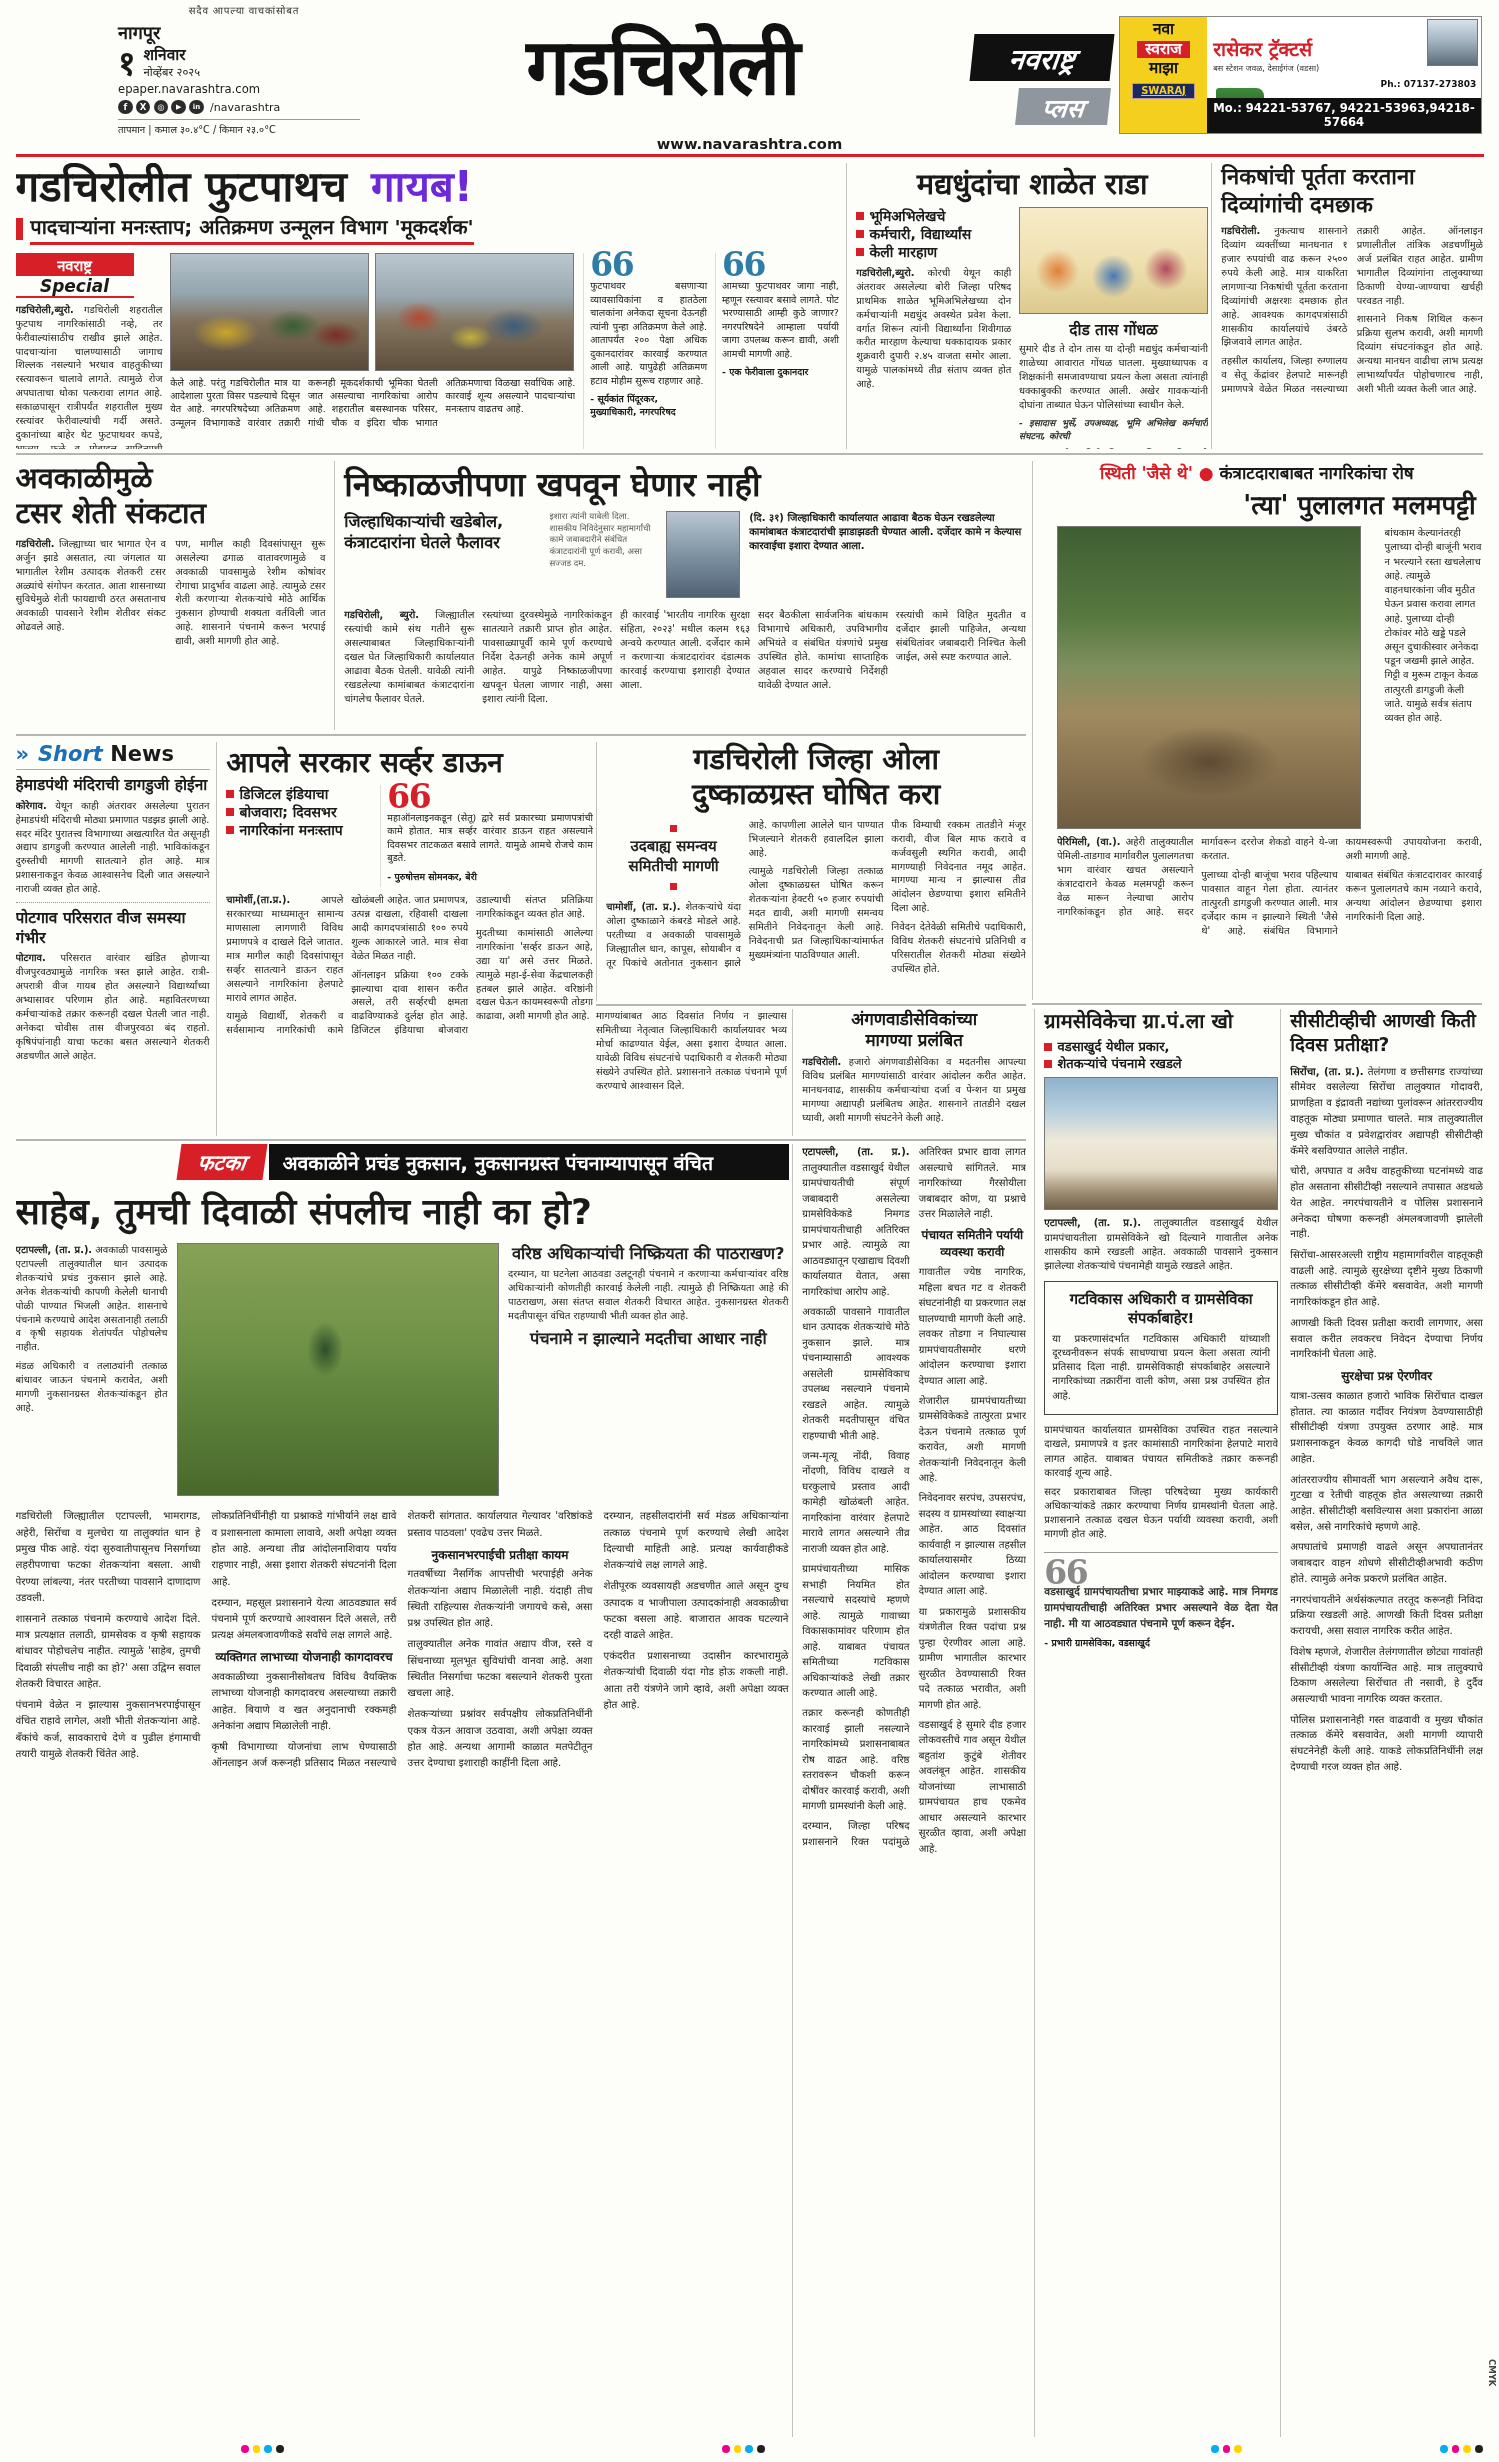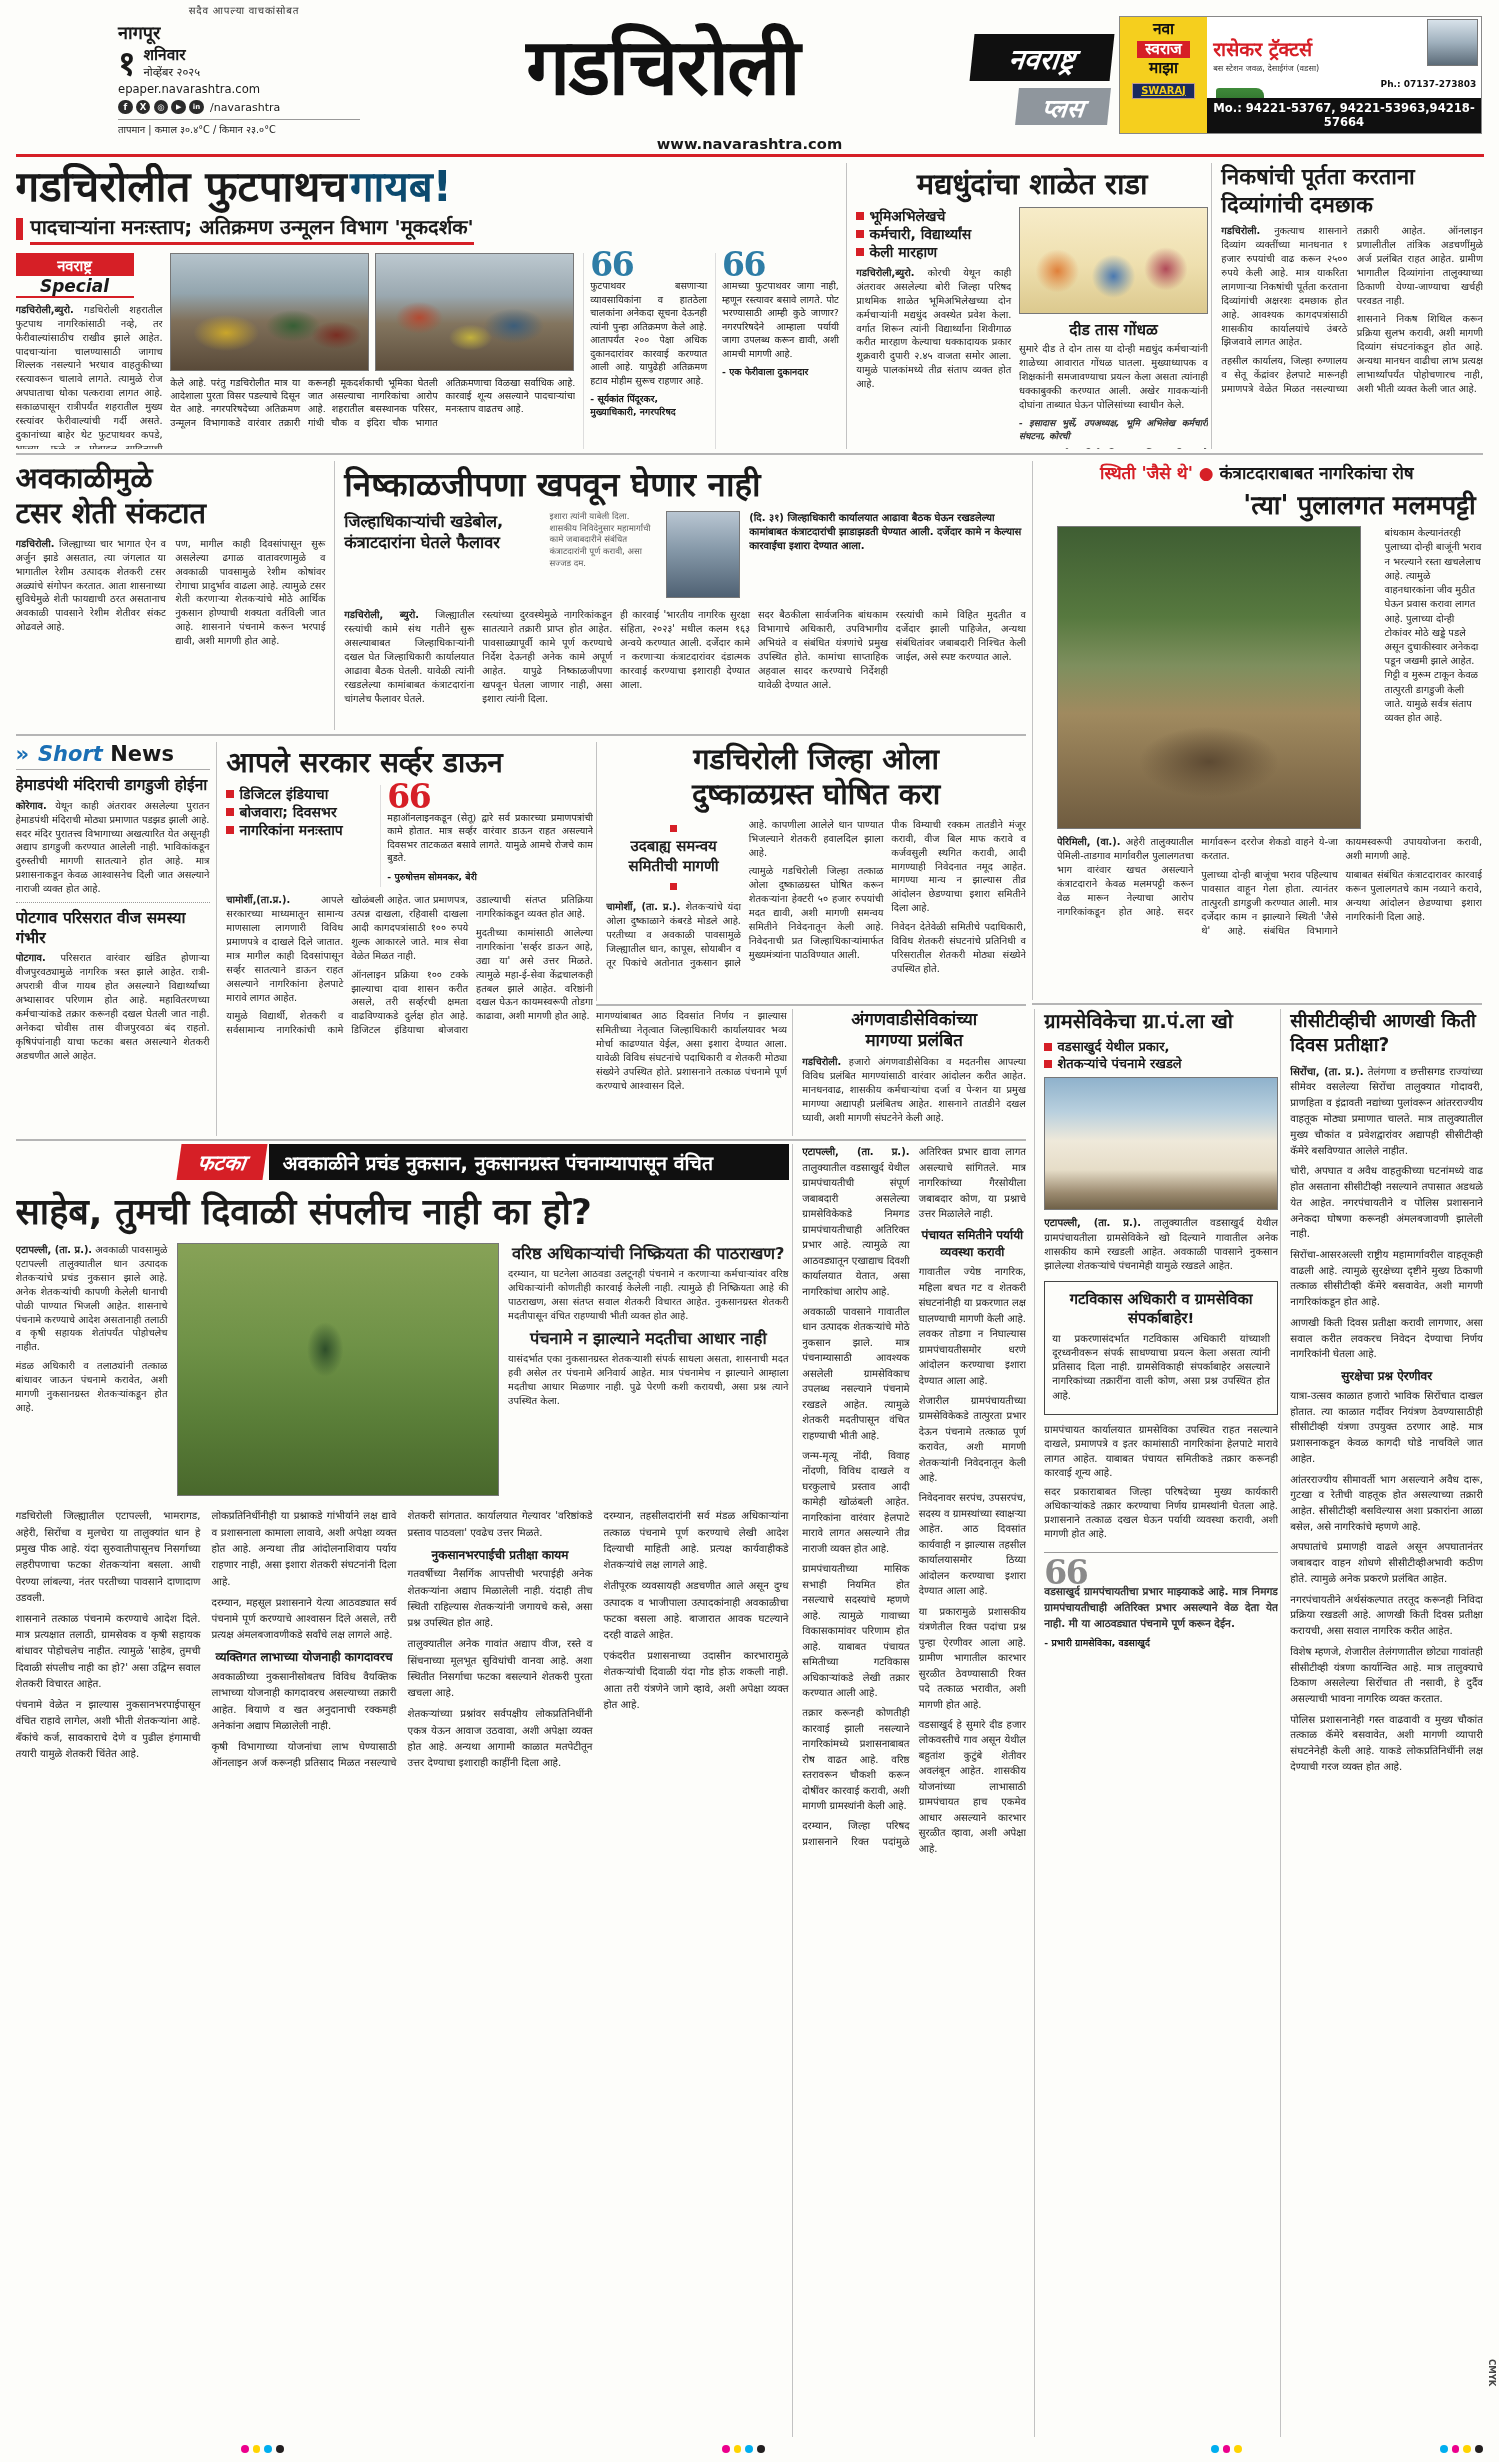--- a/index.html
+++ b/index.html
@@ -65,21 +65,21 @@
   .q66{font-family:"DejaVu Serif",serif;font-weight:900;font-size:33px;line-height:0.7;letter-spacing:-1.6px;display:block;}
   .q66::before{content:"66";}
   .q-teal{color:#2e7da6;} .q-red{color:#d61f26;} .q-gray{color:#8a8a8a;}
   .qtext{font-size:9.5px;line-height:1.42;color:#222;margin-top:3.1px;}
   .qattr{font-size:9.3px;font-weight:800;margin-top:3.1px;text-align:left;}
   .midhead{font-weight:800;text-align:center;font-size:12px;margin:4.7px 0 3.9px;text-indent:0;}
 
   
   #storyA{left:15.5px;top:163px;width:824px;height:286px;overflow:hidden;}
   .a-head{font-size:42px;font-weight:800;line-height:1.15;white-space:nowrap;}
-  .a-head .red{color:#0c4a6e;margin-left:3px;}
+  .a-head .red{color:#6d28d9;margin-left:24px;}
   .a-deck{margin-top:1.6px;font-size:20px;font-weight:800;display:flex;align-items:center;}
   .a-deck::before{content:"";width:7px;height:22px;background:#d61f26;margin-right:7.8px;}
   .a-deck span{border-bottom:3.9px solid #d61f26;padding-bottom:2.3px;}
   .a-content{display:flex;gap:7.8px;margin-top:7.8px;height:203px;}
   .a-col1{width:147px;}
   .spl-badge{width:118px;margin-bottom:4.7px;}
   .spl-top{background:#d61f26;color:#fff;font-weight:800;font-size:14.7px;text-align:center;padding:1.6px 3.1px;}
   .spl-bottom{font-style:italic;font-weight:800;font-size:17px;text-align:center;border-bottom:2.3px solid #d61f26;}
   .a-mid{width:405px;}
   .a-photos{display:flex;gap:6.2px;}
@@ -513,21 +513,20 @@
     <div class="fk-row">
       <div class="fk-col1 body12">
         <p><span class="lead">एटापल्ली, (ता. प्र.).</span> <span>अवकाळी पावसामुळे एटापल्ली तालुक्यातील धान उत्पादक शेतकऱ्यांचे प्रचंड नुकसान झाले आहे. अनेक शेतकऱ्यांची कापणी केलेली धानाची पोळी पाण्यात भिजली आहेत. शासनाचे पंचनामे करण्याचे आदेश असतानाही तलाठी व कृषी सहायक शेतांपर्यंत पोहोचलेच नाहीत.</span></p>
         <p>मंडळ अधिकारी व तलाठ्यांनी तत्काळ बांधावर जाऊन पंचनामे करावेत, अशी मागणी नुकसानग्रस्त शेतकऱ्यांकडून होत आहे.</p>
       </div>
       <div class="ph ph-paddy fk-photo"></div>
       <div class="fk-right body12">
         <div class="fk-sub">वरिष्ठ अधिकाऱ्यांची निष्क्रियता की पाठराखण?</div>
         <p>दरम्यान, या घटनेला आठवडा उलटूनही पंचनामे न करणाऱ्या कर्मचाऱ्यांवर वरिष्ठ अधिकाऱ्यांनी कोणतीही कारवाई केलेली नाही. त्यामुळे ही निष्क्रियता आहे की पाठराखण, असा संतप्त सवाल शेतकरी विचारत आहेत. नुकसानग्रस्त शेतकरी मदतीपासून वंचित राहण्याची भीती व्यक्त होत आहे.</p>
         <div class="fk-sub">पंचनामे न झाल्याने मदतीचा आधार नाही</div>
-        <p>यासंदर्भात एका नुकसानग्रस्त शेतकऱ्याशी संपर्क साधला असता, शासनाची मदत हवी असेल तर पंचनामे अनिवार्य आहेत. मात्र पंचनामेच न झाल्याने आम्हाला मदतीचा आधार मिळणार नाही. पुढे पेरणी कशी करायची, असा प्रश्न त्याने उपस्थित केला.</p>
       </div>
     </div>
     <div class="fk-lower">
       <p>गडचिरोली जिल्ह्यातील एटापल्ली, भामरागड, अहेरी, सिरोंचा व मुलचेरा या तालुक्यांत धान हे प्रमुख पीक आहे. यंदा सुरुवातीपासूनच निसर्गाच्या लहरीपणाचा फटका शेतकऱ्यांना बसला. आधी पेरण्या लांबल्या, नंतर परतीच्या पावसाने दाणादाण उडवली.</p>
       <p>शासनाने तत्काळ पंचनामे करण्याचे आदेश दिले. मात्र प्रत्यक्षात तलाठी, ग्रामसेवक व कृषी सहायक बांधावर पोहोचलेच नाहीत. त्यामुळे 'साहेब, तुमची दिवाळी संपलीच नाही का हो?' असा उद्विग्न सवाल शेतकरी विचारत आहेत.</p>
       <p>पंचनामे वेळेत न झाल्यास नुकसानभरपाईपासून वंचित राहावे लागेल, अशी भीती शेतकऱ्यांना आहे. बँकांचे कर्ज, सावकाराचे देणे व पुढील हंगामाची तयारी यामुळे शेतकरी चिंतेत आहे.</p>
       <p>लोकप्रतिनिधींनीही या प्रश्नाकडे गांभीर्याने लक्ष द्यावे व प्रशासनाला कामाला लावावे, अशी अपेक्षा व्यक्त होत आहे. अन्यथा तीव्र आंदोलनाशिवाय पर्याय राहणार नाही, असा इशारा शेतकरी संघटनांनी दिला आहे.</p>
       <p>दरम्यान, महसूल प्रशासनाने येत्या आठवड्यात सर्व पंचनामे पूर्ण करण्याचे आश्वासन दिले असले, तरी प्रत्यक्ष अंमलबजावणीकडे सर्वांचे लक्ष लागले आहे.</p>
       <div class="midhead">व्यक्तिगत लाभाच्या योजनाही कागदावरच</div>
       <p>अवकाळीच्या नुकसानीसोबतच विविध वैयक्तिक लाभाच्या योजनाही कागदावरच असल्याच्या तक्रारी आहेत. बियाणे व खत अनुदानाची रक्कमही अनेकांना अद्याप मिळालेली नाही.</p>

